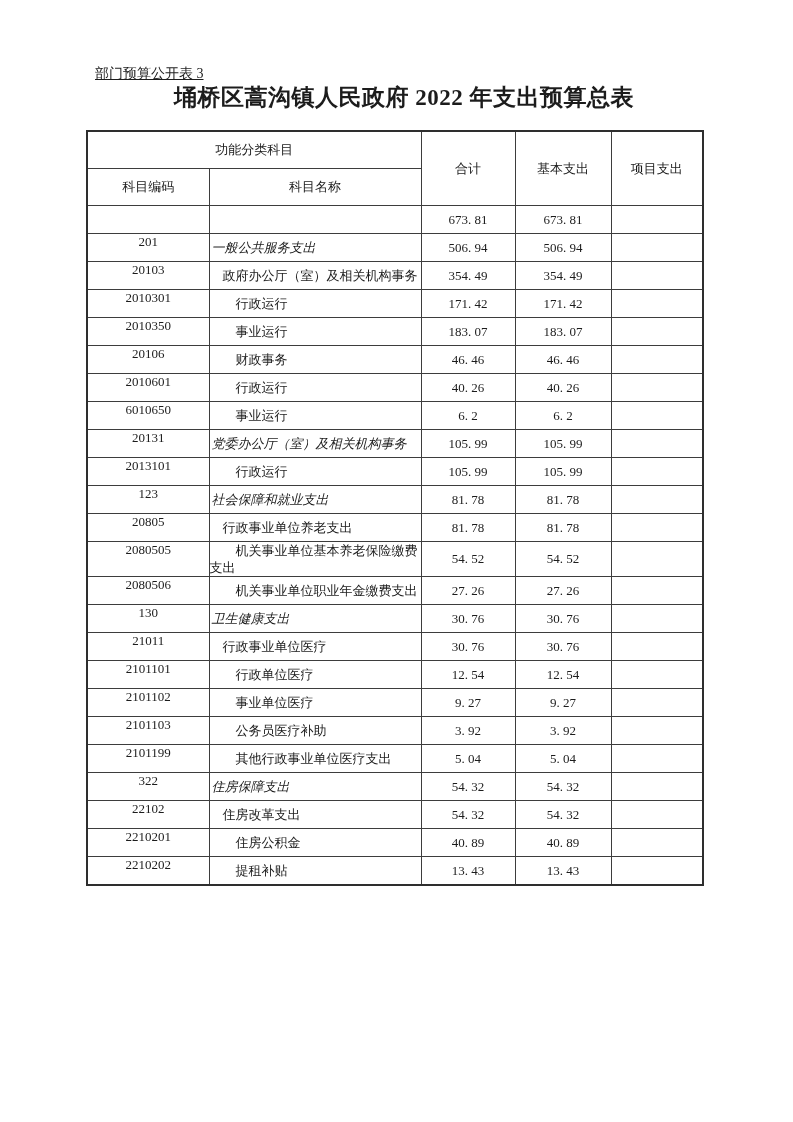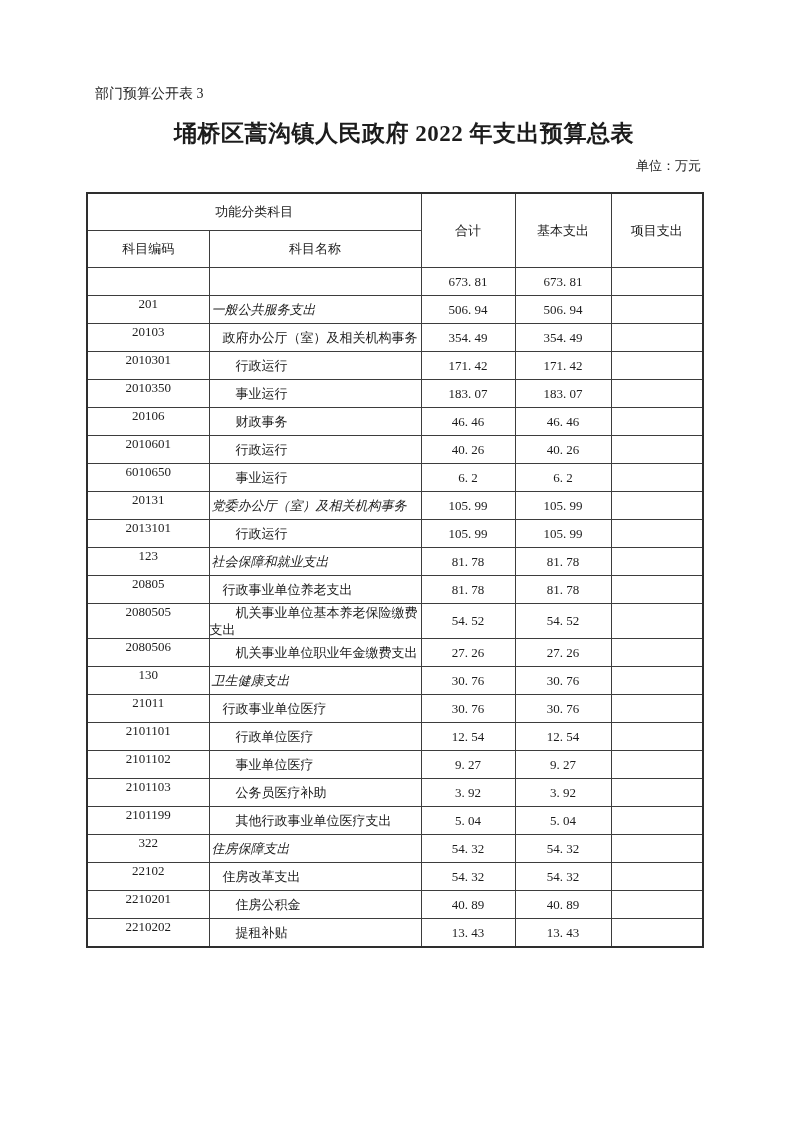--- a/index.html
+++ b/index.html
@@ -14,27 +14,28 @@
     background: #ffffff;
     font-family: "Liberation Serif", "DejaVu Serif", serif;
     color: #1c1c1c;
     overflow: hidden;
   }
   .content {
     margin-left: 86px;
     width: 616px;
   }
   .doc-label {
-    padding-top: 84px;
+    padding-top: 64px;
     padding-left: 9px;
     font-size: 14px;
     line-height: 19px;
+    text-decoration: underline;
   }
   .doc-title {
-    margin-top: 16px;
+    margin-top: 0;
     padding-left: 20px;
     text-align: center;
     font-size: 23px;
     font-weight: bold;
     line-height: 30px;
     letter-spacing: 0.5px;
   }
   .unit-note {
     margin-top: 8px;
     text-align: right;
@@ -90,21 +91,20 @@
 </head>
 <body>
 
 <div class="page">
   <div class="content">
 
     <div class="doc-label">部门预算公开表 3</div>
 
     <div class="doc-title">埇桥区蒿沟镇人民政府 2022 年支出预算总表</div>
 
-    <div class="unit-note">单位：万元</div>
 
     <table class="budget">
       <colgroup>
         <col style="width:122px">
         <col style="width:212px">
         <col style="width:94px">
         <col style="width:96px">
         <col style="width:92px">
       </colgroup>
       <thead>

